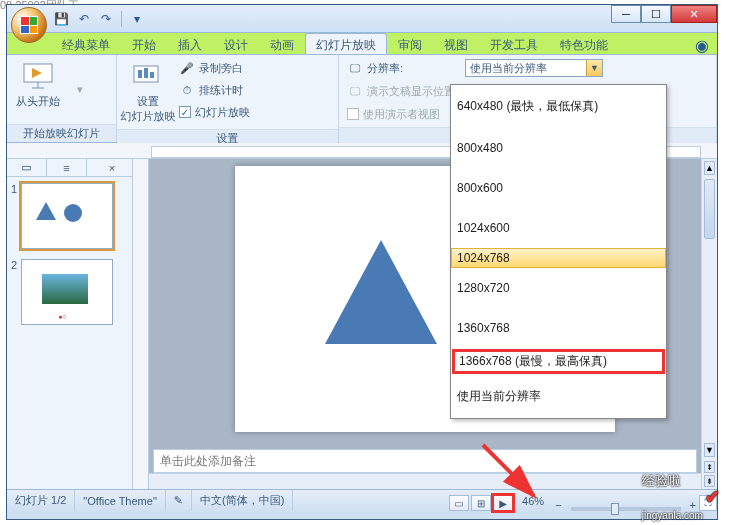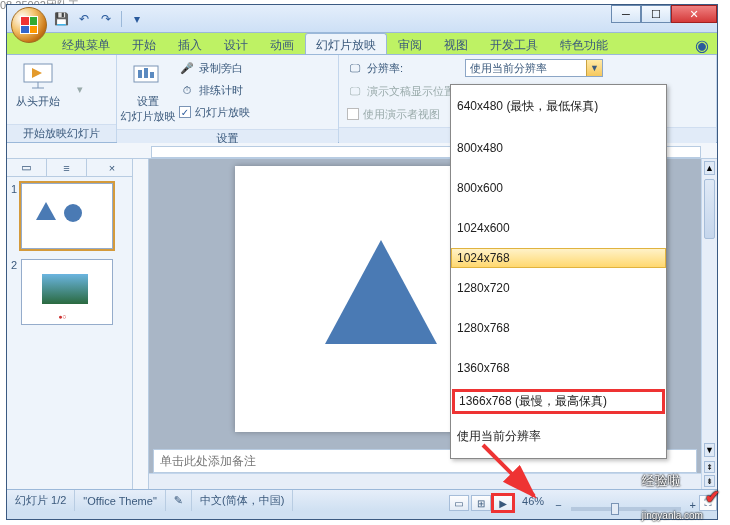--- a/index.html
+++ b/index.html
@@ -288,21 +288,20 @@
 
 </div>
 
 <div class="dropdown">
   <div class="opt">640x480 (最快，最低保真)</div>
   <div class="opt">800x480</div>
   <div class="opt">800x600</div>
   <div class="opt">1024x600</div>
   <div class="opt sel">1024x768</div>
   <div class="opt">1280x720</div>
-  <div class="opt">1280x768</div>
   <div class="opt">1360x768</div>
   <div class="redbox">
     <div class="opt" style="padding:1px 4px">1366x768 (最慢，最高保真)</div>
   </div>
   <div class="opt">使用当前分辨率</div>
 </div>
 
 <svg class="arrow-ann" width="80" height="70">
   <defs>
       <marker id="ah" markerWidth="10" markerHeight="10" refX="8" refY="3" orient="auto">

